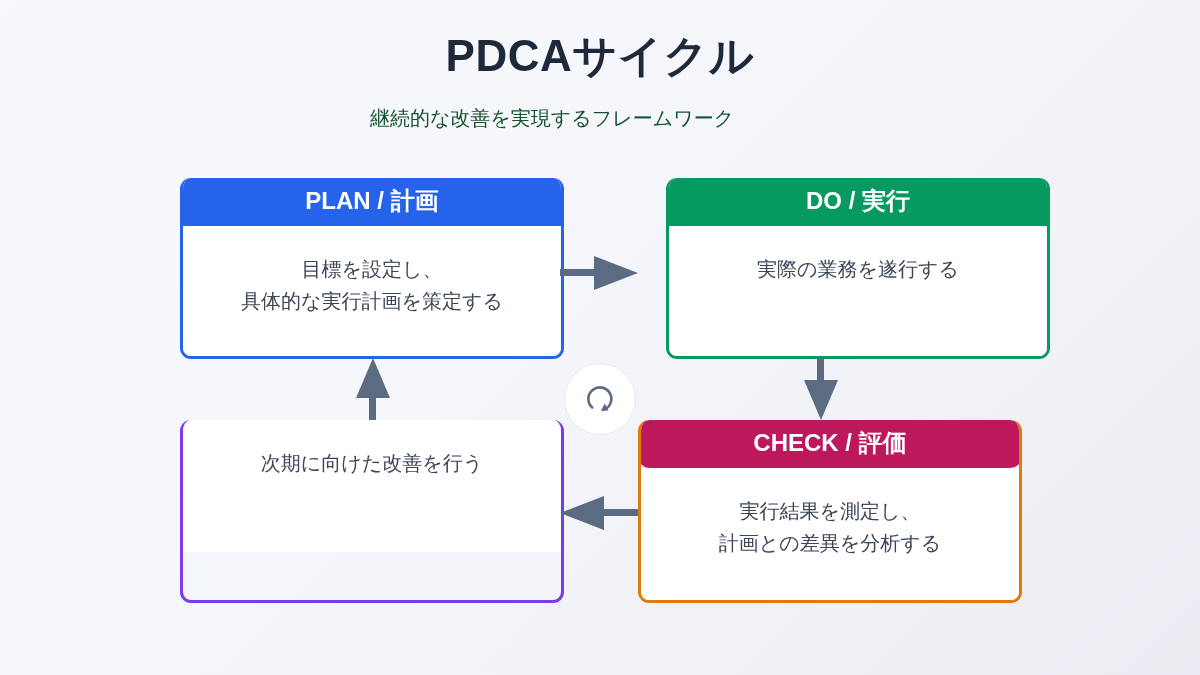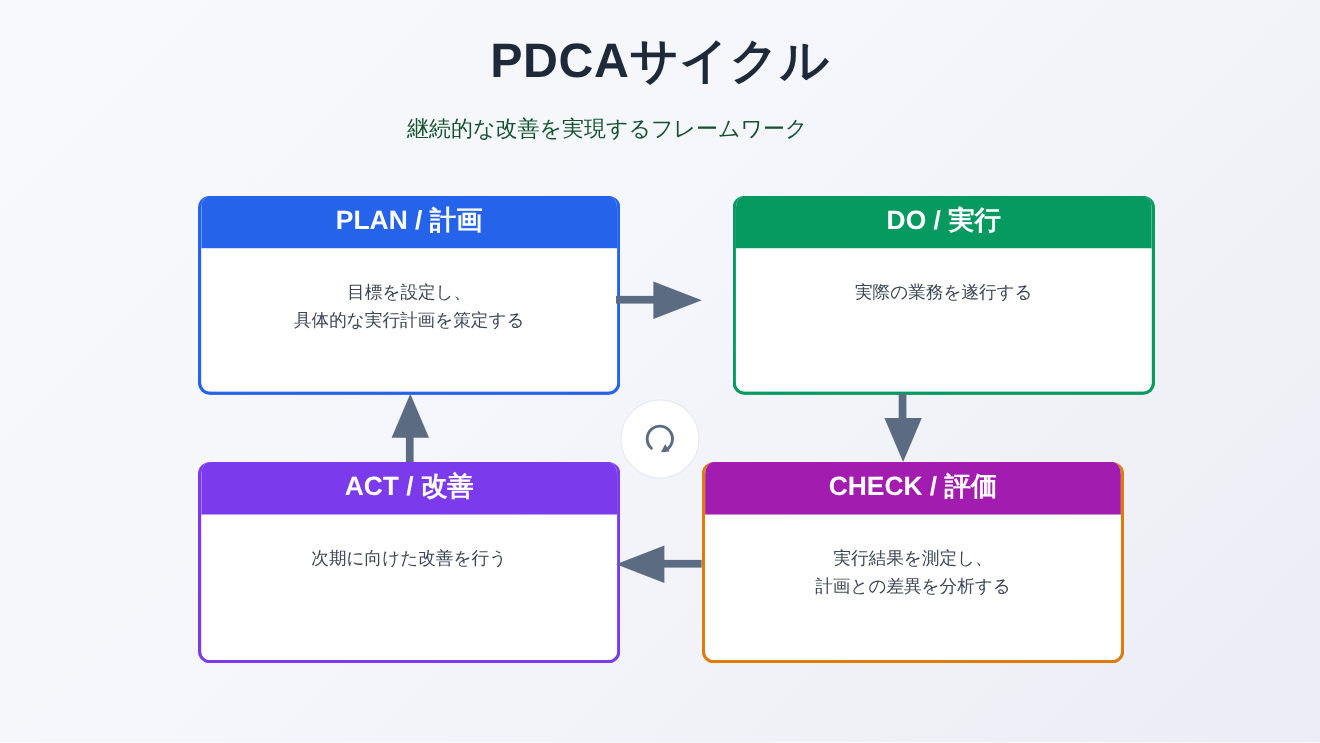--- a/index.html
+++ b/index.html
@@ -59,21 +59,21 @@
     font-size: 24px;
     font-weight: bold;
     color: #ffffff;
     overflow: visible;
     white-space: nowrap;
   }
   .card-body {
     position: relative;
     background: #ffffff;
     text-align: center;
-    font-size: 16px;
+    font-size: 20px;
     color: #3c4657;
     line-height: 1.58;
     padding: 28px 18px 26px 18px;
     box-sizing: border-box;
   }
   .card-body .ln { display: block; }
 
   
   #card-plan  { left: 180px; top: 178px; height: 181px;
                 border: 3px solid #2563eb; border-top: none; }
@@ -85,21 +85,21 @@
   #card-do .card-header    { background: #069a60; margin: 0 -3px 0 -3px; }
   #card-do .card-body      { height: 130px; }
 
   #card-act   { left: 180px; top: 420px; height: 183px;
                 border: 3px solid #7c3aed; border-top: none; }
   #card-act .card-header   { background: #7c3aed; margin: 0 -3px 0 -3px; }
   #card-act .card-body     { height: 132px; }
 
   #card-check { left: 638px; top: 420px; height: 183px;
                 border: 3px solid #dd7c09; border-top: none; }
-  #card-check .card-header { background: #a21caf; margin: 0 -3px 0 -3px; }
+  #card-check .card-header { background: #be185d; margin: 0 -3px 0 -3px; border-radius: 12px; }
   #card-check .card-body   { height: 132px; }
 
   
   .card .hdr-wrap {
     position: relative;
     height: 48px;
     overflow: hidden;
   }
 
   
@@ -147,23 +147,20 @@
   <div class="card" id="card-do">
     <div class="hdr-wrap">
       <div class="card-header">DO / 実行</div>
     </div>
     <div class="card-body">
       <span class="ln">実際の業務を遂行する</span>
     </div>
   </div>
 
   <div class="card" id="card-act">
-    <div class="hdr-wrap">
-      <div class="card-header">ACT / 改善</div>
-    </div>
     <div class="card-body">
       <span class="ln">次期に向けた改善を行う</span>
     </div>
   </div>
 
   <div class="card" id="card-check">
     <div class="hdr-wrap">
       <div class="card-header">CHECK / 評価</div>
     </div>
     <div class="card-body">

